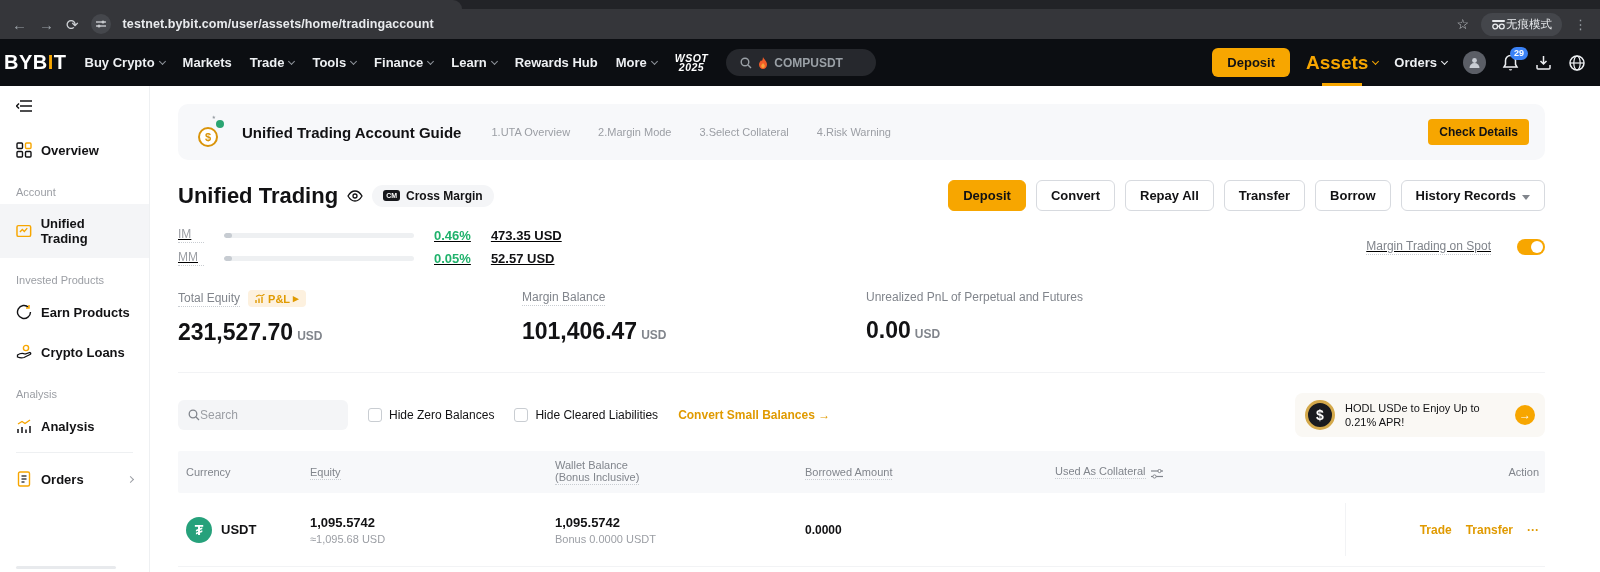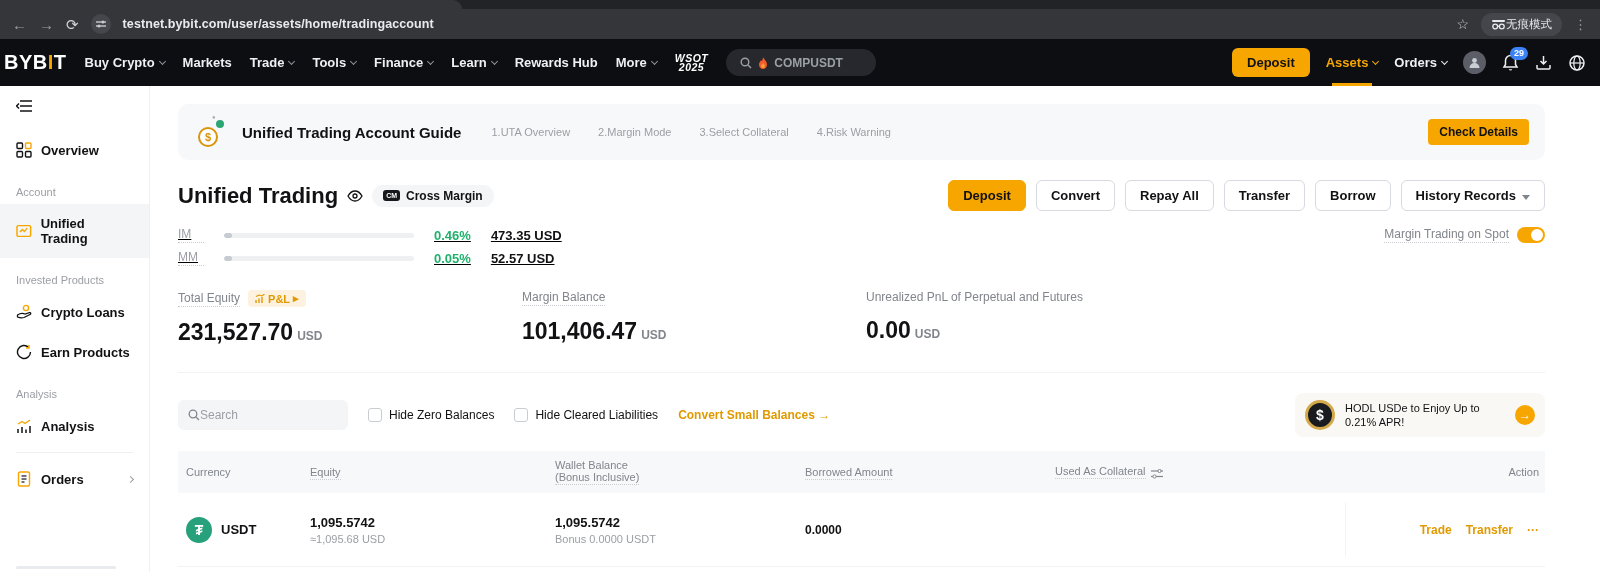--- a/index.html
+++ b/index.html
@@ -36,21 +36,21 @@
   .chev.white { border-color:#eef0f3; }
   .wsot { color:#fff; font-style:italic; font-weight:800; text-align:center;
     font-size:10.5px; line-height:9px; letter-spacing:.5px; }
   .nav-search { display:flex; align-items:center; gap:6px; background:#26282d;
     border-radius:16px; height:27px; padding:0 14px; min-width:150px; }
   .nav-search span { color:#9aa0a6; font-size:12px; font-weight:700; }
   .nav-right { margin-left:auto; display:flex; align-items:center; gap:16px; height:100%; }
   .deposit-btn { background:#f7a600; color:#121214; font-size:13px; font-weight:700;
     border:none; border-radius:6px; padding:7px 15px; cursor:pointer; }
   .nav-assets { position:relative; height:100%; display:flex; align-items:center;
-    color:#f7a600; font-size:13px; font-weight:700; cursor:pointer; }
+    color:#f7a600; font-size:19px; font-weight:700; cursor:pointer; }
   .nav-assets::after { content:""; position:absolute; left:50%; transform:translateX(-50%);
     bottom:0; width:40px; height:3px; background:#f7a600; }
   .nav-orders { color:#eef0f3; font-size:13px; font-weight:700; display:flex;
     align-items:center; cursor:pointer; }
   .avatar { width:23px; height:23px; border-radius:50%; background:#5b5e66;
     display:flex; align-items:center; justify-content:center; }
   .bell-wrap { position:relative; }
   .badge { position:absolute; top:-7px; right:-9px; background:#3b82f6; color:#fff;
     font-size:9px; font-weight:700; border-radius:8px; padding:1.5px 4px; }
 
@@ -101,21 +101,21 @@
   .margin-rows { margin-top:16px; display:flex; }
   .bars { display:flex; flex-direction:column; gap:7px; }
   .bar-row { display:flex; align-items:center; gap:20px;text-decoration:underline; }
   .bar-label { font-size:12px; color:#9b9ea4; border-bottom:1px dotted #c9cdd2;
     width:26px; padding-bottom:1px; }
   .bar { width:190px; height:5px; background:#eef0f2; border-radius:3px; overflow:hidden; }
   .bar i { display:block; height:5px; width:4%; background:#c7ccd2; border-radius:3px; }
   .pct { font-size:13px; font-weight:700; color:#20b26c; }
   .bar-val { font-size:13px; font-weight:700; color:#121214; }
   .margin-rows .spacer { flex:1; }
-  .mts { display:flex; align-items:flex-start; gap:8px; }
+  .mts { display:flex; align-items:center; gap:26px;text-decoration:underline; }
   .mts span { font-size:12px; color:#81858c; border-bottom:1px dotted #c9cdd2; padding-bottom:1px; }
   .toggle { width:28px; height:16px; border-radius:9px; background:#f7a600; position:relative; cursor:pointer; }
   .toggle::after { content:""; position:absolute; right:2px; top:2px; width:12px; height:12px;
     border-radius:50%; background:#fff; }
   .toggle.pale { background:#fbdcae; }
 
   
   .stats { display:flex; margin-top:24px; }
   .stat { width:344px; }
   .stat-label-row { display:flex; align-items:center; gap:8px; }
@@ -316,31 +316,31 @@
     <div class="sb-item active">
       <svg width="16" height="16" viewBox="0 0 16 16">
           <rect x="1" y="2.5" width="14" height="11" rx="1.5" fill="none" stroke="#f7a600" stroke-width="1.5"></rect>
           <path d="M4 9l2.5-2.5 2 2L11.5 5" fill="none" stroke="#f7a600" stroke-width="1.4"></path>
         </svg>
       <span>Unified Trading</span>
     </div>
     <div class="sb-section">Invested Products</div>
     <div class="sb-item">
       <svg width="16" height="16" viewBox="0 0 16 16">
+          <path d="M14.5 8a6.5 6.5 0 1 1-2-4.7" fill="none" stroke="#121214" stroke-width="1.4"></path>
+          <path d="M13 1v3h-3" fill="none" stroke="#f7a600" stroke-width="1.5"></path>
+        </svg>
+      <span>Earn Products</span>
+    </div>
+    <div class="sb-item">
+      <svg width="16" height="16" viewBox="0 0 16 16">
           <circle cx="10" cy="4" r="2.6" fill="none" stroke="#f7a600" stroke-width="1.4"></circle>
           <path d="M1.5 11c3-2 5-2 7.5-1l5-1.5c1 .3 1 1.5 0 2L8 13.5c-2.5.8-4.5.3-6.5-.5Z" fill="none" stroke="#121214" stroke-width="1.3"></path>
         </svg>
       <span>Crypto Loans</span>
-    </div>
-    <div class="sb-item">
-      <svg width="16" height="16" viewBox="0 0 16 16">
-          <path d="M14.5 8a6.5 6.5 0 1 1-2-4.7" fill="none" stroke="#121214" stroke-width="1.4"></path>
-          <path d="M13 1v3h-3" fill="none" stroke="#f7a600" stroke-width="1.5"></path>
-        </svg>
-      <span>Earn Products</span>
     </div>
     <div class="sb-section">Analysis</div>
     <div class="sb-item">
       <svg width="16" height="16" viewBox="0 0 16 16">
           <g stroke="#121214" stroke-width="1.5">
             <line x1="2" y1="15" x2="2" y2="11"></line>
             <line x1="6" y1="15" x2="6" y2="9"></line>
             <line x1="10" y1="15" x2="10" y2="11.5"></line>
             <line x1="14" y1="15" x2="14" y2="8"></line>
           </g>

